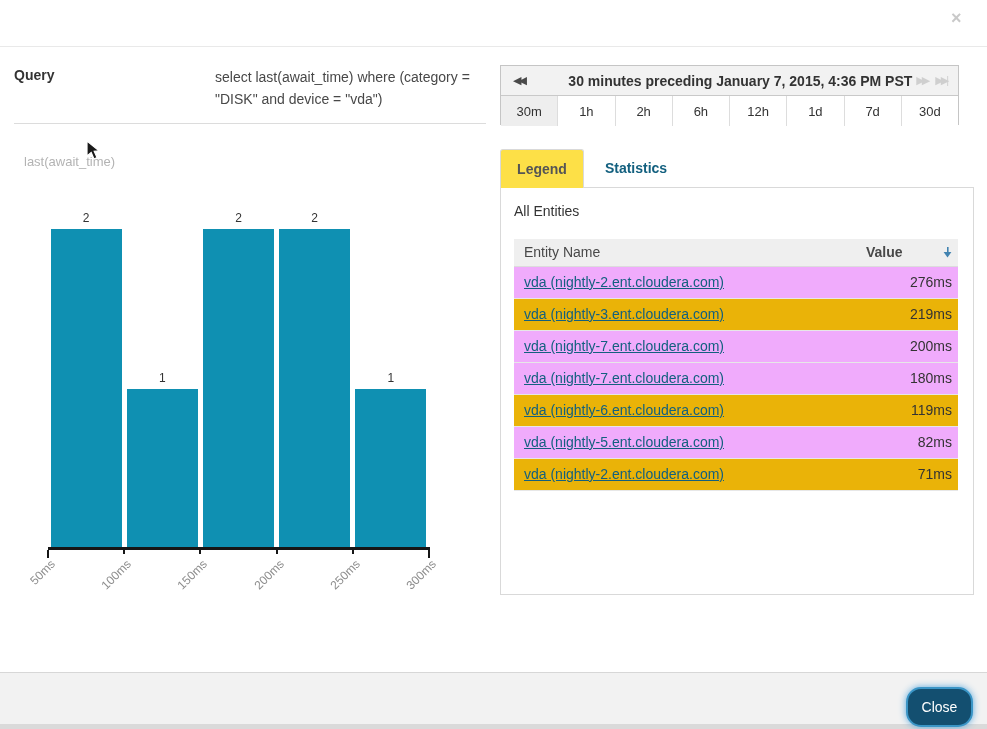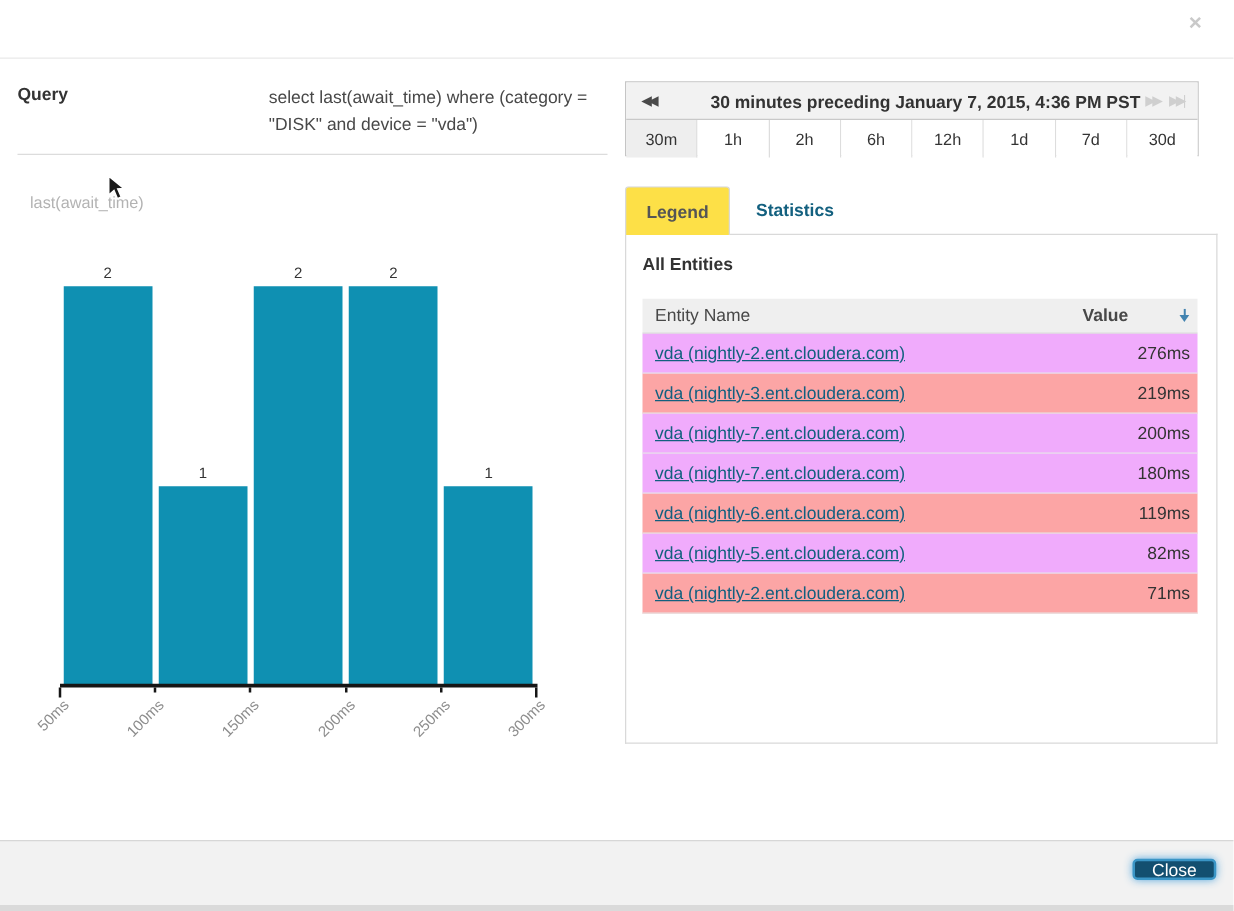--- a/index.html
+++ b/index.html
@@ -27,43 +27,43 @@
   .trbtn.sel{background:#eeeeee;}
   
   #tab-line{left:500px;top:187px;width:474px;height:1px;background:#d9d9d9;z-index:1;}
   #tab-legend{left:500px;top:149px;width:84px;height:39px;line-height:39px;text-align:center;
               background:#fde047;border:1px solid #d9d9d9;border-bottom:none;border-radius:3px 3px 0 0;
               font-size:14px;font-weight:bold;color:#555;z-index:2;box-sizing:border-box;cursor:pointer;}
   #tab-statistics{left:584px;top:149px;width:104px;height:39px;line-height:39px;text-align:center;
                   font-size:14px;font-weight:bold;cursor:pointer;z-index:2;}
   #legend-panel{left:500px;top:187px;width:474px;height:408px;border:1px solid #d9d9d9;border-top:none;
                 box-sizing:border-box;background:#fff;}
-  #all-entities{left:514px;top:203px;font-size:14px;font-weight:bold;color:#333;}
+  #all-entities{left:514px;top:203px;font-size:14px;font-weight:normal;color:#333;}
   
   #entity-table{left:514px;top:239px;width:444px;font-size:14px;}
   #etable-head{position:relative;height:27px;background:#efefef;border-bottom:1px solid #dcdcdc;}
   #col-entity{position:absolute;left:10px;top:5px;font-weight:normal;color:#484848;}
   #col-value{position:absolute;left:352px;top:5px;font-weight:bold;color:#484848;}
   #sort-icon{position:absolute;right:6px;top:8px;}
   .trow{position:relative;height:31px;border-bottom:1px solid #e7e7e7;background:#f0abfc;}
-  .trow.alt{background:#fca5a5;}
+  .trow.alt{background:#eab308;}
   .elink{position:absolute;left:10px;top:7px;color:#13607f;text-decoration:underline;cursor:pointer;}
   .eval{position:absolute;right:6px;top:7px;color:#333;}
   
   #chart-title{left:24px;top:154px;font-size:13px;color:#b3b3b3;}
   .bar{position:absolute;cursor:pointer;}
   .barlabel{position:absolute;font-size:12px;color:#333;text-align:center;}
   #axis-line{left:48px;top:547px;width:382px;height:3px;background:#161616;}
   .tickmark{position:absolute;width:2px;background:#161616;}
   .ticklabel{position:absolute;width:70px;text-align:right;font-size:12px;color:#8d8d8d;
              transform:rotate(-45deg);transform-origin:100% 0;}
   
   #footer{left:0;top:672px;width:987px;height:57px;background:#f2f2f2;border-top:1px solid #d7d7d7;box-sizing:border-box;}
   #footer-edge{left:0;top:724px;width:987px;height:5px;background:#dadada;}
-  #close-button{left:906px;top:687px;width:67px;height:17px;border-radius:4px;cursor:pointer;
+  #close-button{left:906px;top:687px;width:67px;height:40px;border-radius:15px;cursor:pointer;
                 display:flex;align-items:center;justify-content:center;font-size:14px;color:#fff;
                 box-shadow:0 0 7px rgba(70,160,220,0.9);box-sizing:border-box;}
   #cursor{left:86px;top:140px;}
 </style>
 </head>
 <body>
 
 <div id="canvas">
 
   <div class="abs" id="close-x">×</div>

